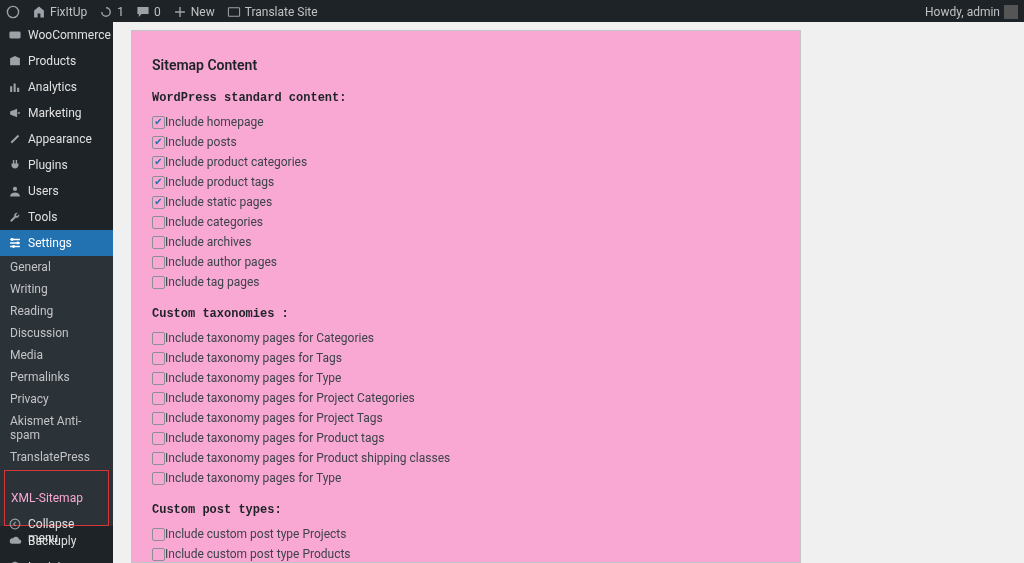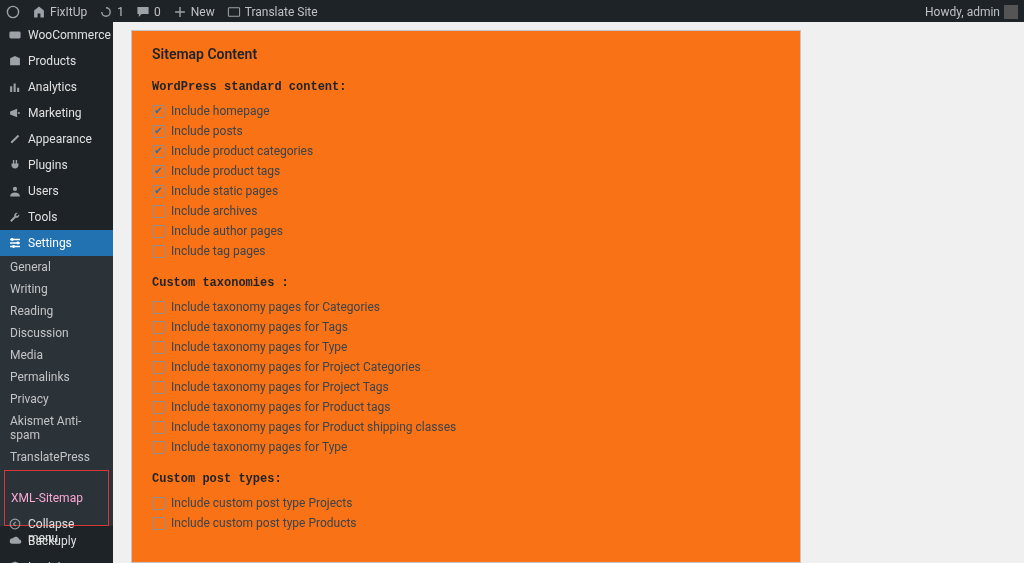--- a/index.html
+++ b/index.html
@@ -18,24 +18,24 @@
   .menu-item svg { width: 14px; height: 14px; fill: #9ca2a7; flex-shrink: 0; }
   .menu-item.active { background: #2271b1; color: #fff; position: relative; }
   .menu-item.active svg { fill: #fff; }
   .menu-item.active::after { content: ""; position: absolute; right: -6px; top: 50%; transform: translateY(-50%); border: 6px solid transparent; border-right-color: #f0f0f1; }
   .submenu { background: #2c3338; }
   .sub-item { padding: 4px 10px; font-size: 12px; color: #c3c4c7; cursor: pointer; }
   .sub-item.highlight { border: 1px solid #d63638; color: #f9a8d4; margin: 2px 4px; padding: 20px 6px; }
 
   
   .content-wrap { position: absolute; left: 113px; right: 0; top: 22px; bottom: 0; background: #f0f0f1; padding: 8px 8px 0 18px; overflow: hidden; }
-  .panel { background: #f97316; border: 1px solid #c3c4c7; padding: 15px 20px; max-width: 670px; height: 100%; overflow: hidden; }
+  .panel { background: #f9a8d4; border: 1px solid #c3c4c7; padding: 26px 20px; max-width: 670px; height: 100%; overflow: hidden; }
   .panel h2 { font-size: 14px; font-weight: 600; color: #1d2327; margin-bottom: 18px; }
   .section-label { font-size: 12px; font-weight: 600; color: #1d2327; margin: 18px 0 10px; font-family: Liberation Mono, monospace; }
-  .chk-row { display: flex; align-items: center; gap: 6px; font-size: 12px; color: #3c434a; margin-bottom: 6px; }
+  .chk-row { display: flex; align-items: center; font-size: 12px; color: #3c434a; margin-bottom: 6px; }
   .chk { width: 13px; height: 13px; border: 1px solid #8c8f94; border-radius: 2px; display: inline-flex; align-items: center; justify-content: center; flex-shrink: 0; }
   .chk.checked::after { content: "✔"; color: #2271b1; font-size: 10px; line-height: 1; }
 </style>
 </head>
 <body>
 
 <div class="adminbar">
   <div class="adminbar-left">
     <span class="adminbar-item">
         <svg viewBox="0 0 20 20">
@@ -199,20 +199,24 @@
         <div class="chk-row">
           <span class="chk checked"></span>
           <span>Include product tags</span>
         </div>
         <div class="chk-row">
           <span class="chk checked"></span>
           <span>Include static pages</span>
         </div>
         <div class="chk-row">
           <span class="chk"></span>
+          <span>Include categories</span>
+        </div>
+        <div class="chk-row">
+          <span class="chk"></span>
           <span>Include archives</span>
         </div>
         <div class="chk-row">
           <span class="chk"></span>
           <span>Include author pages</span>
         </div>
         <div class="chk-row">
           <span class="chk"></span>
           <span>Include tag pages</span>
         </div>

